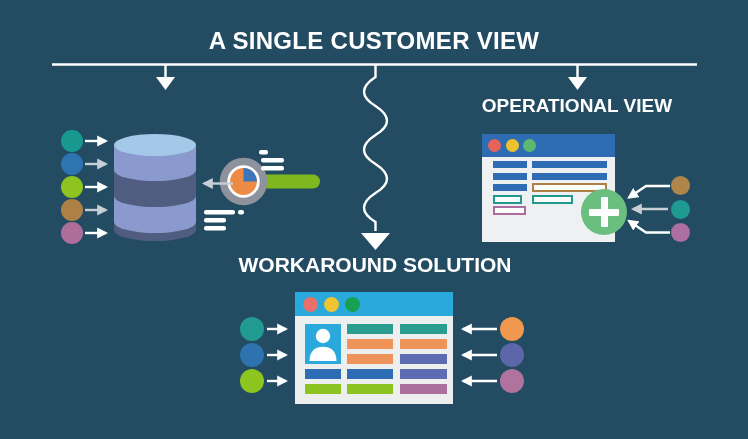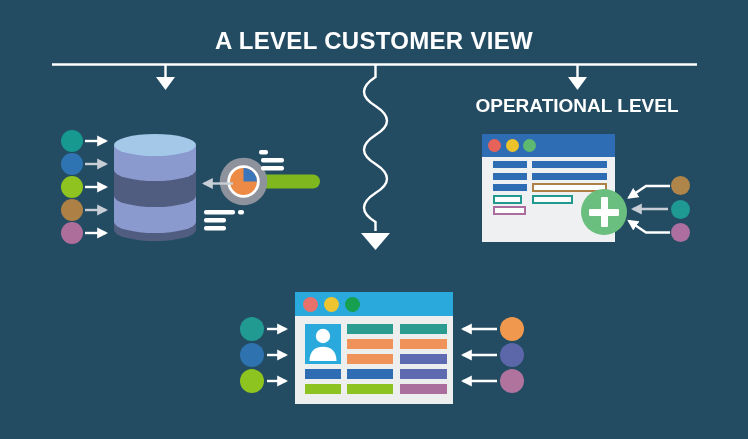--- a/index.html
+++ b/index.html
@@ -48,22 +48,23 @@
   #wa-window .dot{width:15px;height:15px;margin-right:6px}
   #wa-avatar{position:absolute;left:10px;top:32px;width:36px;height:40px}
   #wa-avatar svg{display:block;width:100%;height:100%}
   .wa-bar{position:absolute;height:10px}
 </style>
 </head>
 <body>
 
 <div id="canvas" style="background: rgb(35, 76, 99);">
 
-  <div class="label main-title">A LEVEL CUSTOMER VIEW</div>
-  <div class="label" id="op-label">OPERATIONAL LEVEL</div>
+  <div class="label main-title">A SINGLE CUSTOMER VIEW</div>
+  <div class="label" id="op-label">OPERATIONAL VIEW</div>
+  <div class="label" id="wa-label">WORKAROUND SOLUTION</div>
 
   <div id="an-sources" class="circle-col">
       <div class="src-circle" style="background: rgb(24, 153, 143);"></div>
       <div class="src-circle" style="background: rgb(46, 116, 178);"></div>
       <div class="src-circle" style="background: rgb(142, 195, 32);"></div>
       <div class="src-circle" style="background: rgb(173, 129, 69);"></div>
       <div class="src-circle" style="background: rgb(174, 110, 156);"></div>
     </div>
 
   <div id="op-window" class="window" style="background: rgb(238, 240, 242);">

